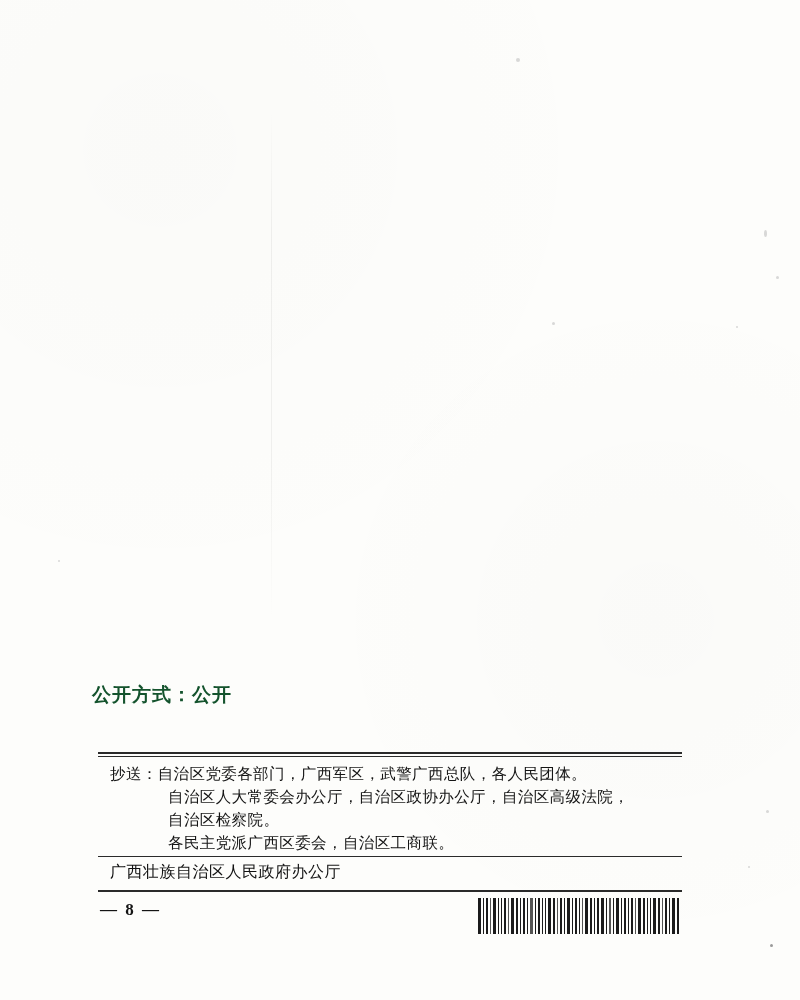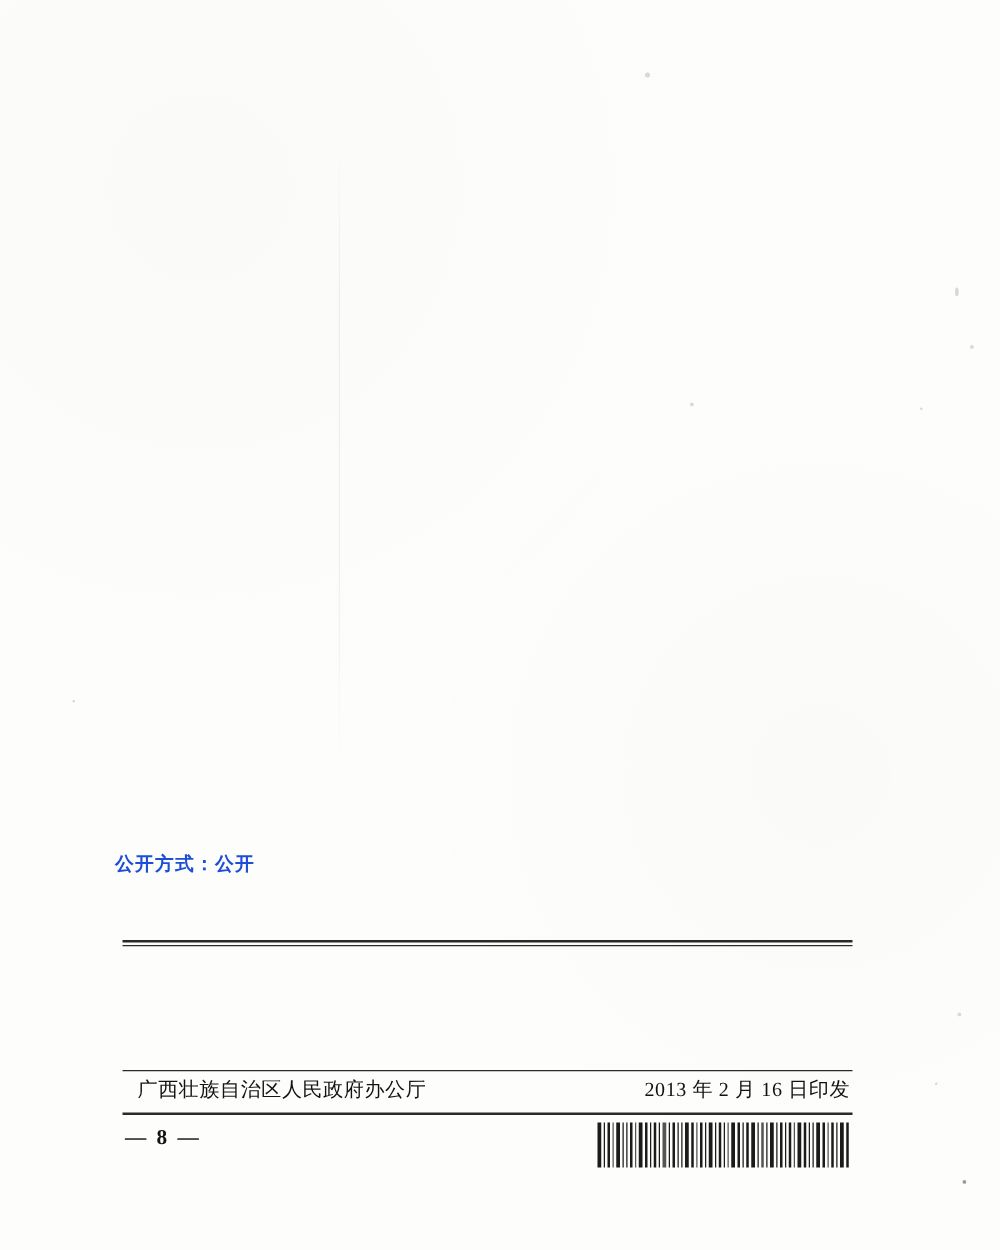--- a/index.html
+++ b/index.html
@@ -45,25 +45,25 @@
     left: 0;
     top: 0;
     width: 800px;
     height: 1000px;
   }
 
   .disclosure {
     position: absolute;
     left: 92px;
     top: 682px;
-    font-size: 15px;
+    font-size: 19px;
     font-weight: bold;
     letter-spacing: 1px;
     font-family: Liberation Sans, sans-serif;
-    color: #1d4ed8;
+    color: #14532d;
     white-space: nowrap;
   }
 
   .rule {
     position: absolute;
     left: 98px;
     width: 584px;
     background: #2a2a2a;
   }
   .rule-top     { top: 752px;  height: 2px; }
@@ -153,26 +153,31 @@
 <div class="speckle" style="left:58px; top:560px; width:2px; height:2px;"></div>
 <div class="corner-mark" style="left:770px; top:944px;"></div>
 
 <div class="doc-body">
 
   <div class="disclosure">公开方式：公开</div>
 
   <div class="rule rule-top"></div>
   <div class="rule rule-top2"></div>
 
+  <div class="cc-block">
+    <div class="cc-line">抄送：自治区党委各部门，广西军区，武警广西总队，各人民团体。</div>
+    <div class="cc-line indent">自治区人大常委会办公厅，自治区政协办公厅，自治区高级法院，</div>
+    <div class="cc-line indent">自治区检察院。</div>
+    <div class="cc-line indent">各民主党派广西区委会，自治区工商联。</div>
+  </div>
 
   <div class="rule rule-mid"></div>
 
   <div class="footer-row">
     <div class="issuer">广西壮族自治区人民政府办公厅</div>
-    <div class="issue-date">2013 年 2 月 16 日印发</div>
   </div>
 
   <div class="rule rule-bottom"></div>
 
   <div class="page-number">— 8 —</div>
 
   <div class="barcode">
     <span style="left:0px;width:3px;"></span>
     <span style="left:5px;width:1px;"></span>
     <span style="left:8px;width:2px;"></span>

